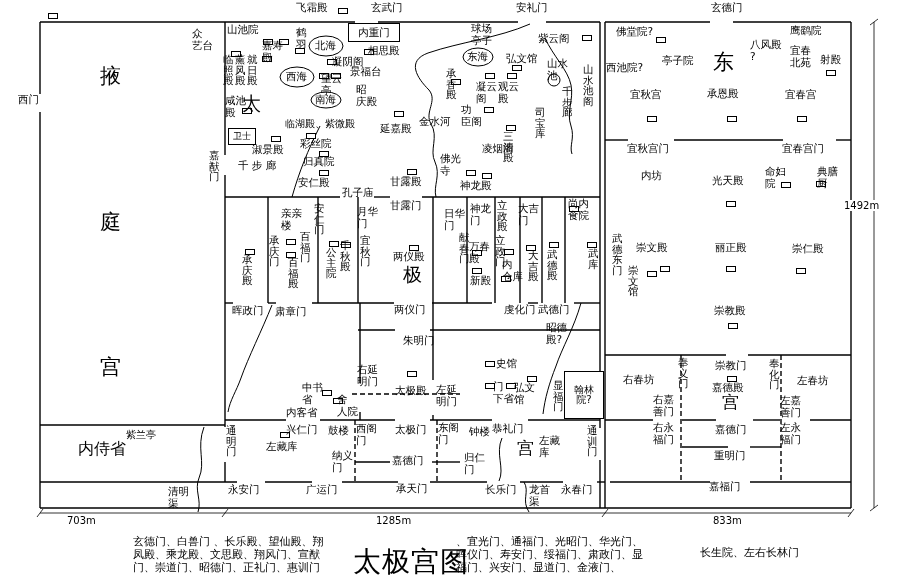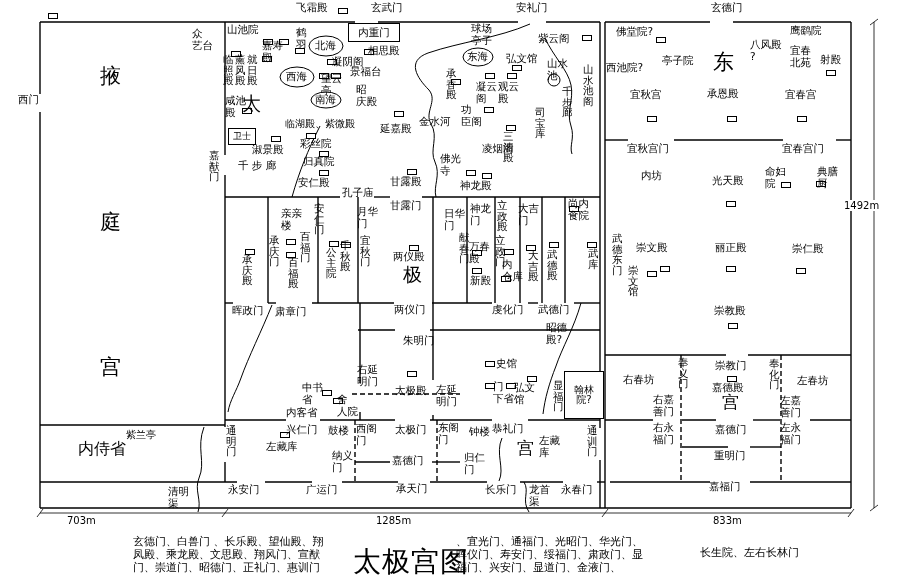--- a/index.html
+++ b/index.html
@@ -213,21 +213,21 @@
 门</div>
       <div class="lbl v" style="left: 528px; top: 250px;">大吉殿</div>
       <div class="lbl v" style="left: 547px; top: 249px;">武德殿</div>
       <div class="lbl v" style="left: 565px; top: 233px; margin-left: 47px;">武德东门</div>
       <div class="lbl v" style="left: 588px; top: 248px;">武库</div>
       <div class="lbl" style="left: 393px; top: 251px;">两仪殿</div>
       <div class="lbl" style="left: 232px; top: 305px;">晖政门</div>
       <div class="lbl" style="left: 275px; top: 306px;">肃章门</div>
       <div class="lbl" style="left: 394px; top: 304px;">两仪门</div>
       <div class="lbl" style="left: 395px; top: 335px; margin-left: 8px;">朱明门</div>
-      <div class="lbl" style="left: 492px; top: 304px;">虔化门</div>
+      <div class="lbl" style="left: 504px; top: 304px;">虔化门</div>
       <div class="lbl" style="left: 538px; top: 304px;">武德门</div>
       <div class="lbl" style="left: 546px; top: 322px;">昭德
 殿?</div>
       <div class="lbl" style="left: 496px; top: 358px;">史馆</div>
       <div class="lbl" style="left: 302px; top: 382px;">中书
 省</div>
       <div class="lbl" style="left: 286px; top: 407px;">内客省</div>
       <div class="lbl" style="left: 337px; top: 394px;">舍
 人院</div>
       <div class="lbl" style="left: 357px; top: 364px;">右延

